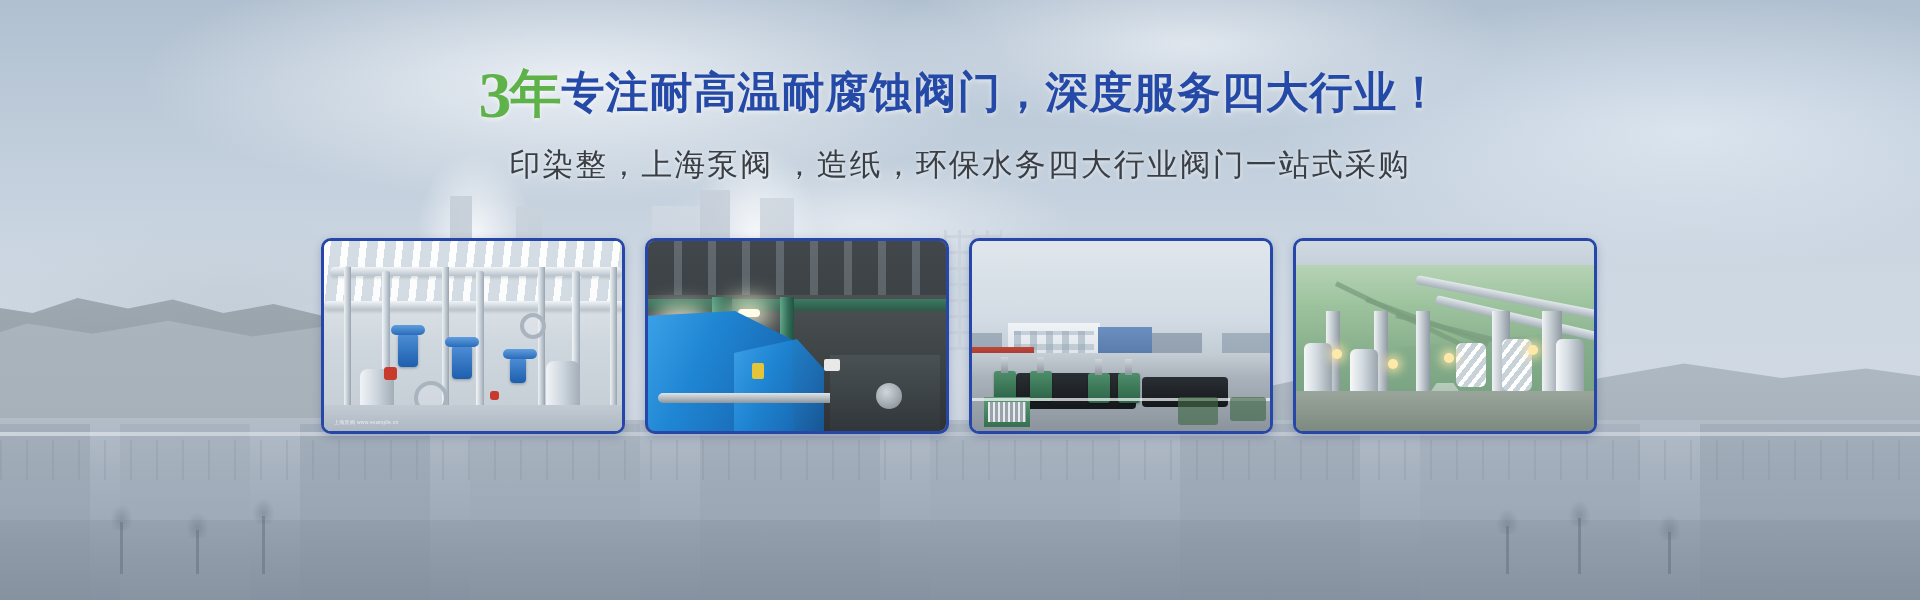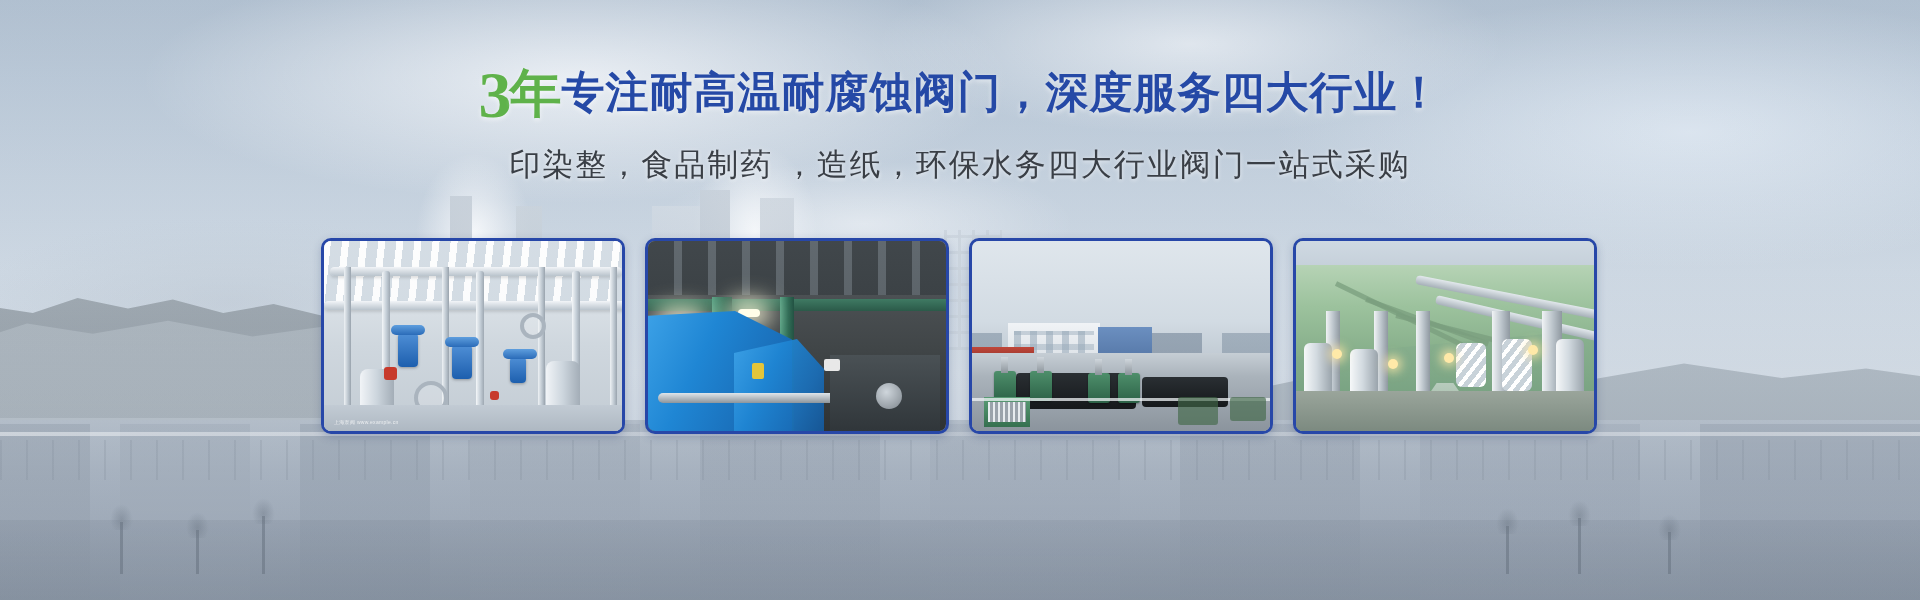--- a/index.html
+++ b/index.html
@@ -422,21 +422,21 @@
   <div class="tree" style="left:262px;height:58px;"></div>
   <div class="tree" style="left:1506px;height:48px;"></div>
   <div class="tree" style="left:1578px;height:56px;"></div>
   <div class="tree" style="left:1668px;height:42px;"></div>
   <div class="tint"></div>
 
   <div class="headline">
     <span class="num">3</span><span class="nian">年</span><span class="rest">专注耐高温耐腐蚀阀门，深度服务四大行业！</span>
   </div>
 
-  <div class="subtitle">印染整，食品制药 ，造纸，环保水务四大行业阀门一站式采购</div>
+  <div class="subtitle">印染整，上海泵阀 ，造纸，环保水务四大行业阀门一站式采购</div>
 
   <div class="thumbs">
 
     <div class="thumb">
       <div class="scene s1">
         <div class="ceil"></div>
         <div class="rail"></div>
         <div class="rail b"></div>
         <div class="vstrut" style="left:20px;"></div>
         <div class="vstrut" style="left:118px;"></div>

